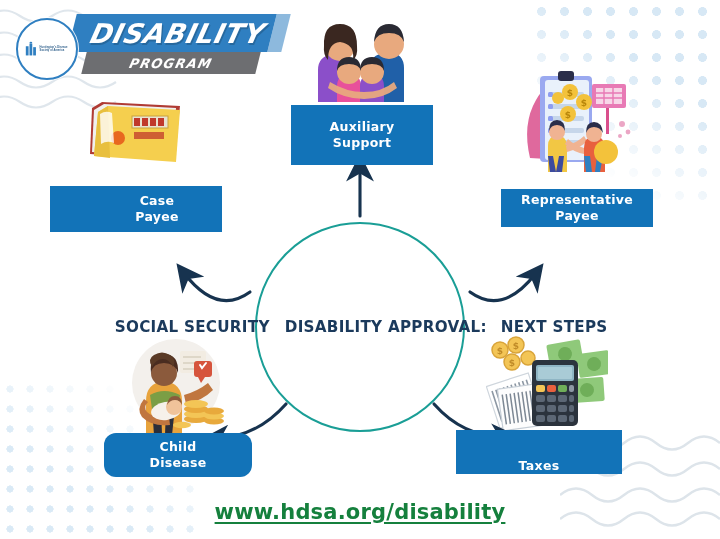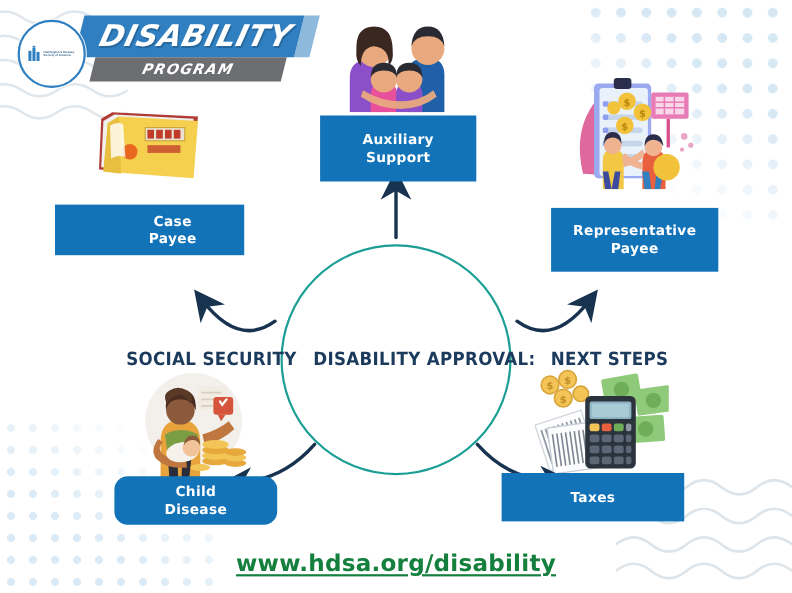--- a/index.html
+++ b/index.html
@@ -92,23 +92,23 @@
     position:absolute;background:#1273b8;
     display:flex;align-items:center;justify-content:center;
     color:#ffffff;text-align:center;
     font-family:"DejaVu Sans", sans-serif;
     font-weight:bold;font-size:12.5px;line-height:1.25;letter-spacing:.3px;
     box-sizing:border-box;
   }
   .box span{display:block;}
   #box-aux{left:291px;top:105px;width:142px;height:60px;}
   #box-case{left:50px;top:186px;width:172px;height:46px;justify-content:center;padding-left:42px;}
-  #box-rep{left:501px;top:189px;width:152px;height:58px;}
+  #box-rep{left:501px;top:189px;width:152px;height:38px;}
   #box-child{left:104px;top:433px;width:148px;height:44px;border-radius:12px;}
-  #box-tax{left:456px;top:430px;width:166px;height:44px;}
+  #box-tax{left:456px;top:430px;width:166px;height:44px;align-items:flex-end;}
 
   
   .url{
     position:absolute;left:0;top:500px;width:720px;text-align:center;
     font-family:"DejaVu Sans", sans-serif;
     font-weight:bold;font-size:21px;letter-spacing:.2px;
     color:#15803d;text-decoration:underline;text-underline-offset:3px;
   }
 
   

